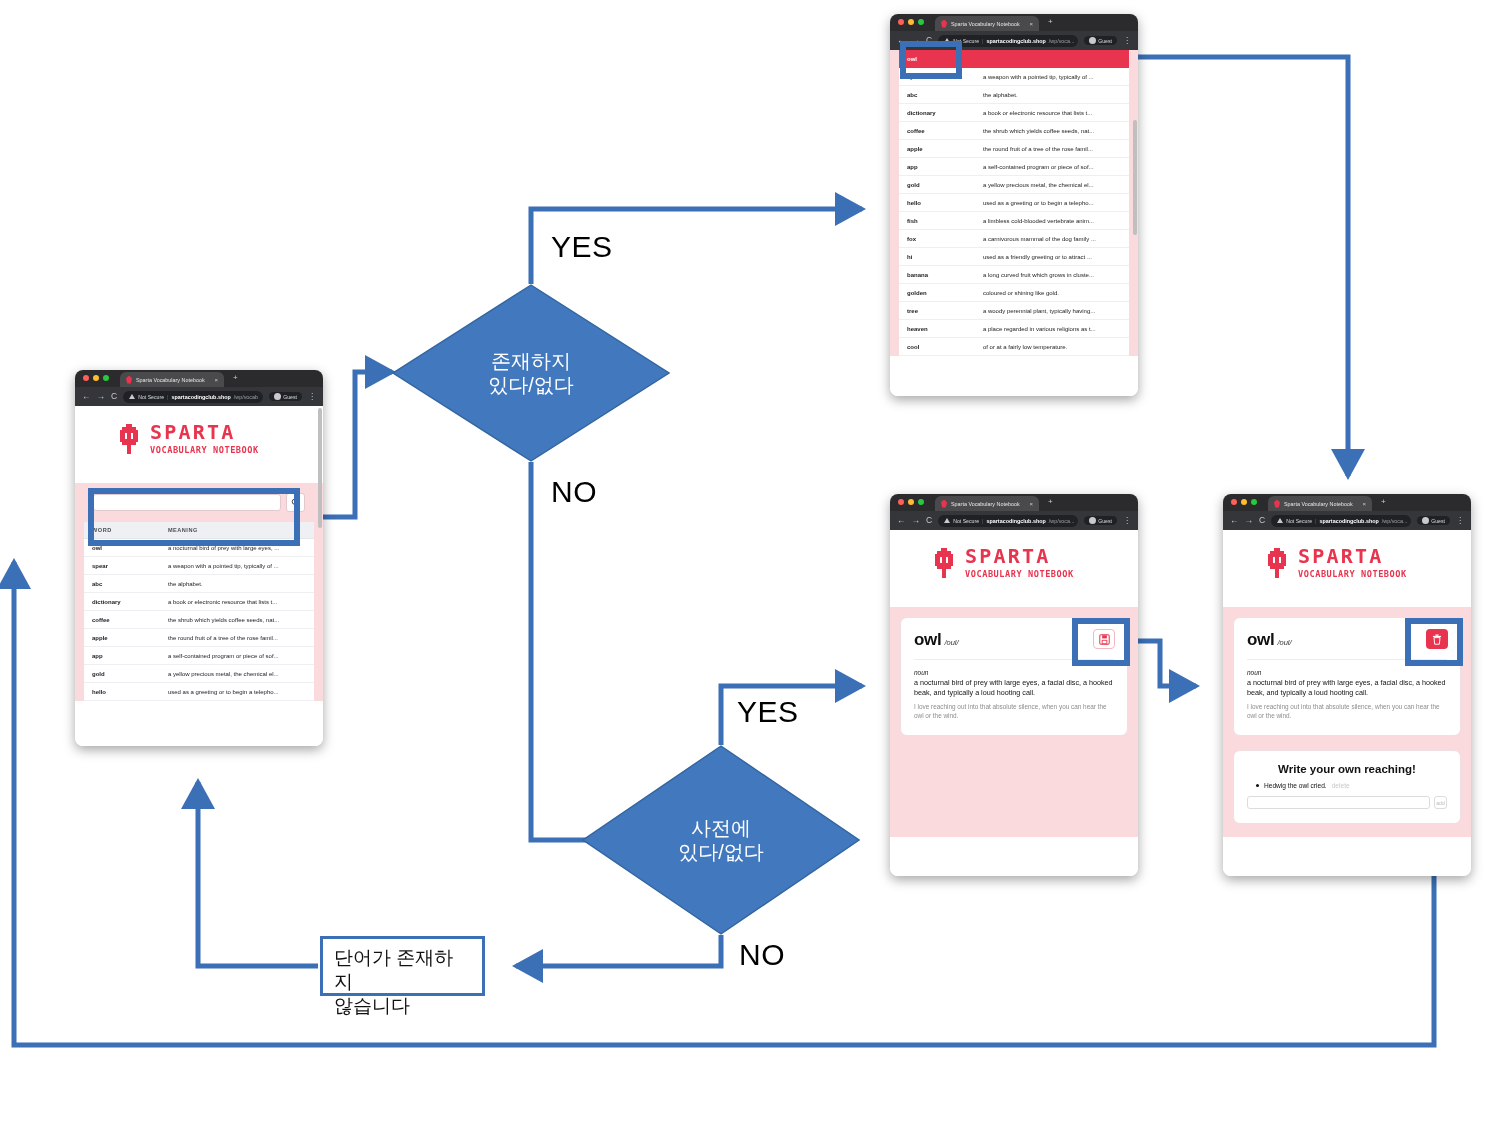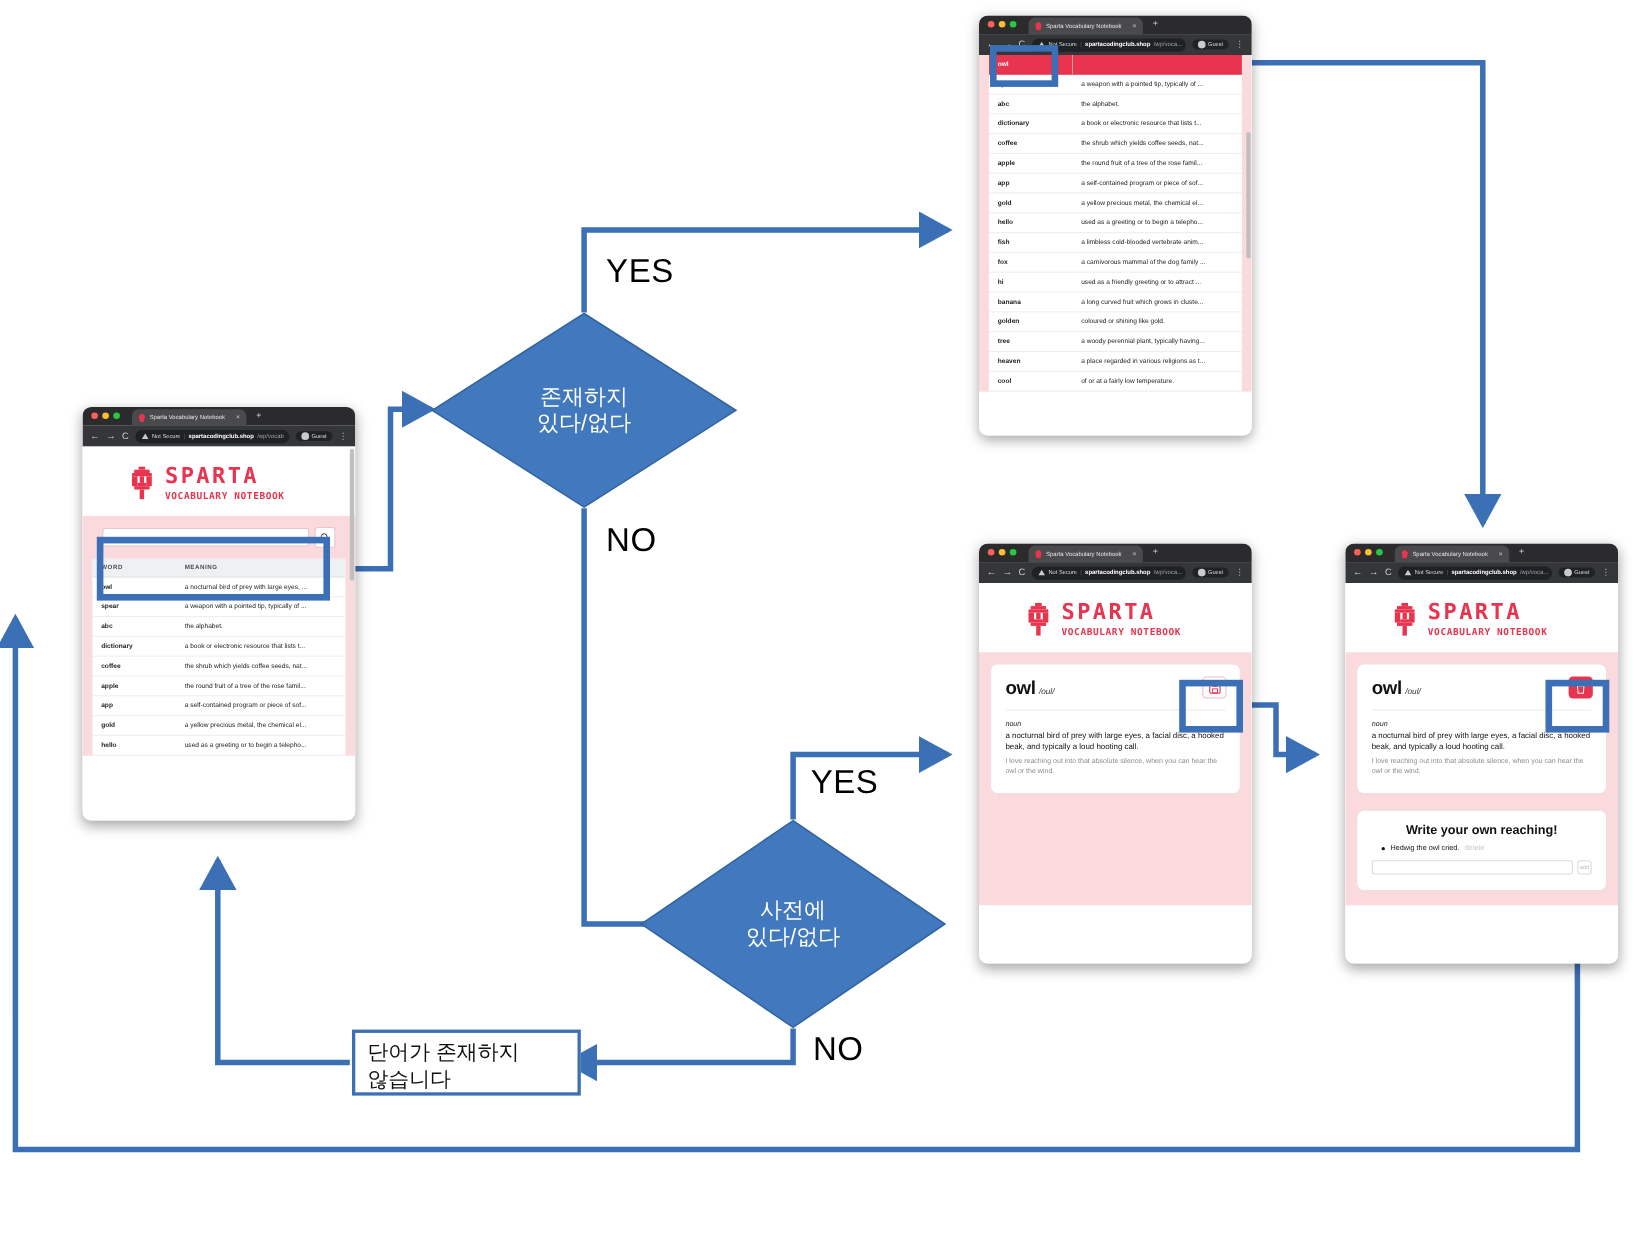--- a/index.html
+++ b/index.html
@@ -107,21 +107,21 @@
   }
   .guest .av { width:7px;height:7px;border-radius:50%;background:#c9cace; }
   .guest .gt { font-size:5.2px; color:#dadce0; }
   .kebab { color:#c9cace; font-size:8px; line-height:1; letter-spacing:0; }
 
   .bw-viewport { background:#ffffff; position:relative; overflow:hidden; }
 
   
   .site-header {
     background:#ffffff; display:flex; align-items:center; justify-content:center;
-    padding:16px 0 14px 0;
+    padding:16px 0 28px 0;
   }
   .logo-wrap { display:flex; align-items:center; gap:8px; }
   .helmet { width:26px; height:30px; flex:0 0 auto; }
   .logo-text { display:flex; flex-direction:column; gap:3px; }
   .logo-main { font-size:0; line-height:0; }
   .logo-sub  { font-size:0; line-height:0; }
 
   .page-body { background:#fadadd; padding:10px 10px 12px 10px; min-height:10px; }
 
   .search-zone { padding:10px 9px; }
@@ -235,21 +235,21 @@
     </svg>
     <span class="dlabel">사전에
 있다/없다</span>
   </div>
 
   <div class="edge-label" style="left:551px; top:230px;">YES</div>
   <div class="edge-label" style="left:551px; top:475px;">NO</div>
   <div class="edge-label" style="left:737px; top:695px;">YES</div>
   <div class="edge-label" style="left:739px; top:938px;">NO</div>
 
-  <div class="msgbox" style="left:320px; top:936px; width:208px; height:60px;">단어가 존재하지
+  <div class="msgbox" style="left:320px; top:936px; width:165px; height:60px;">단어가 존재하지
 않습니다</div>
 
   <div class="browser" style="left:75px; top:370px; width:248px; height:376px;">
     <div class="bw-titlebar">
       <div class="traffic">
         <i class="t-red"></i>
         <i class="t-yel"></i>
         <i class="t-grn"></i>
       </div>
       <div class="bw-tab">

